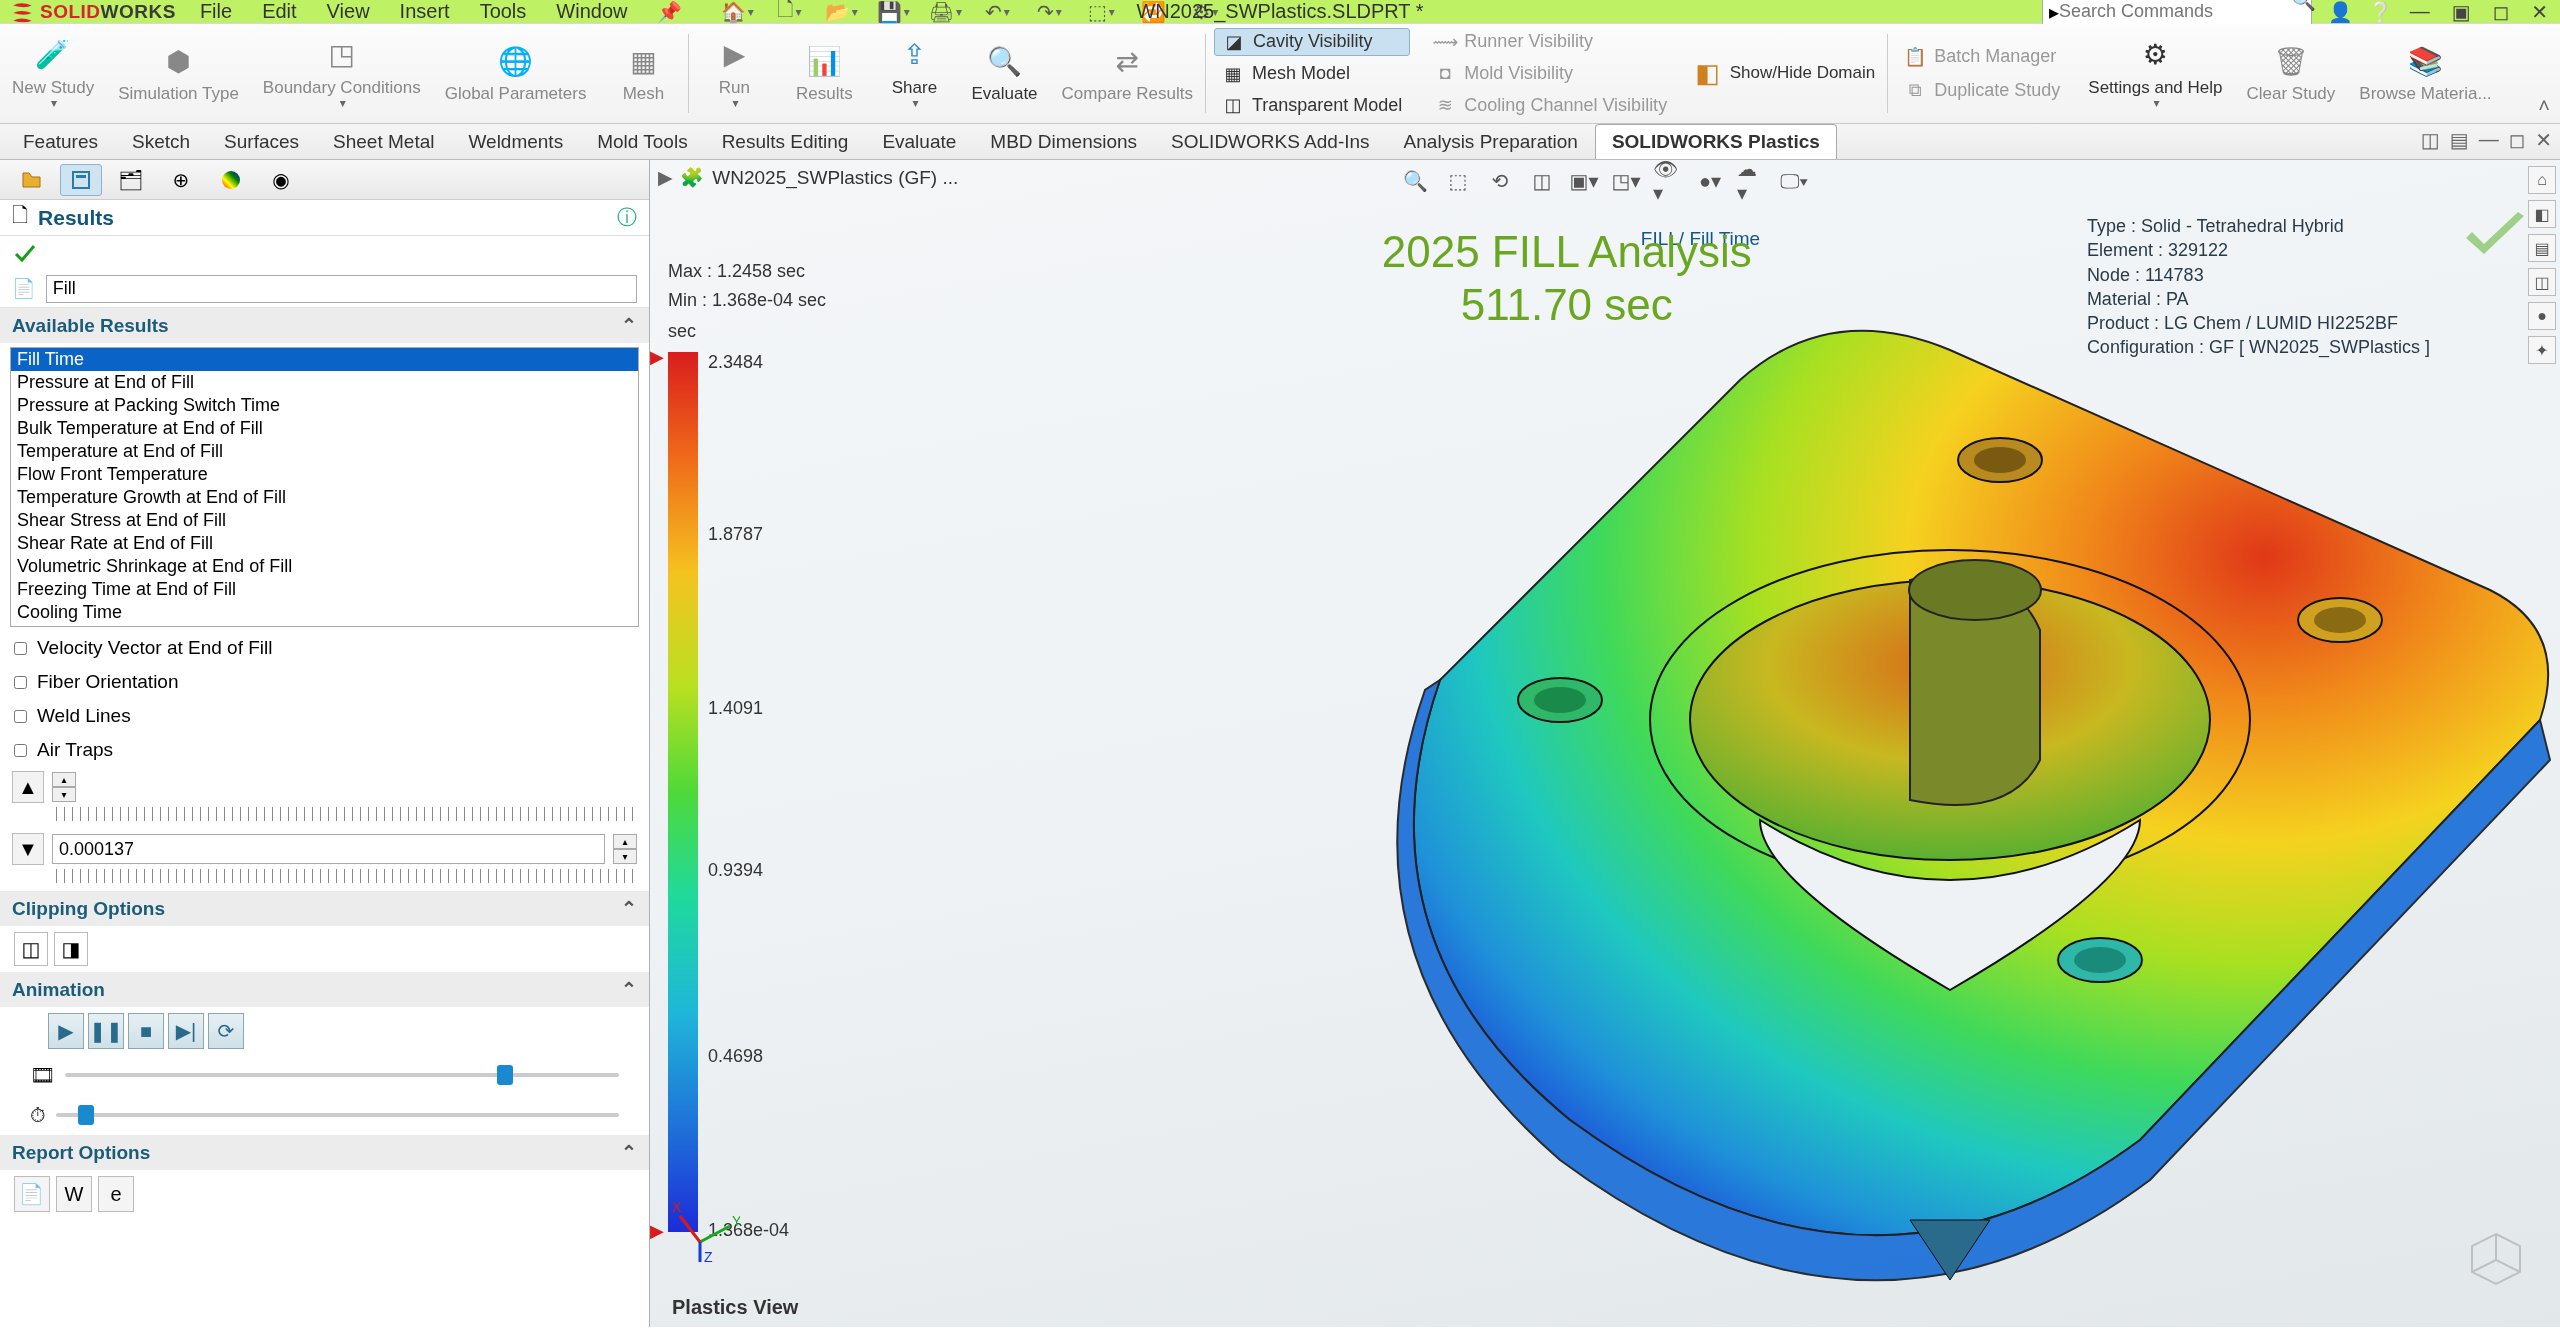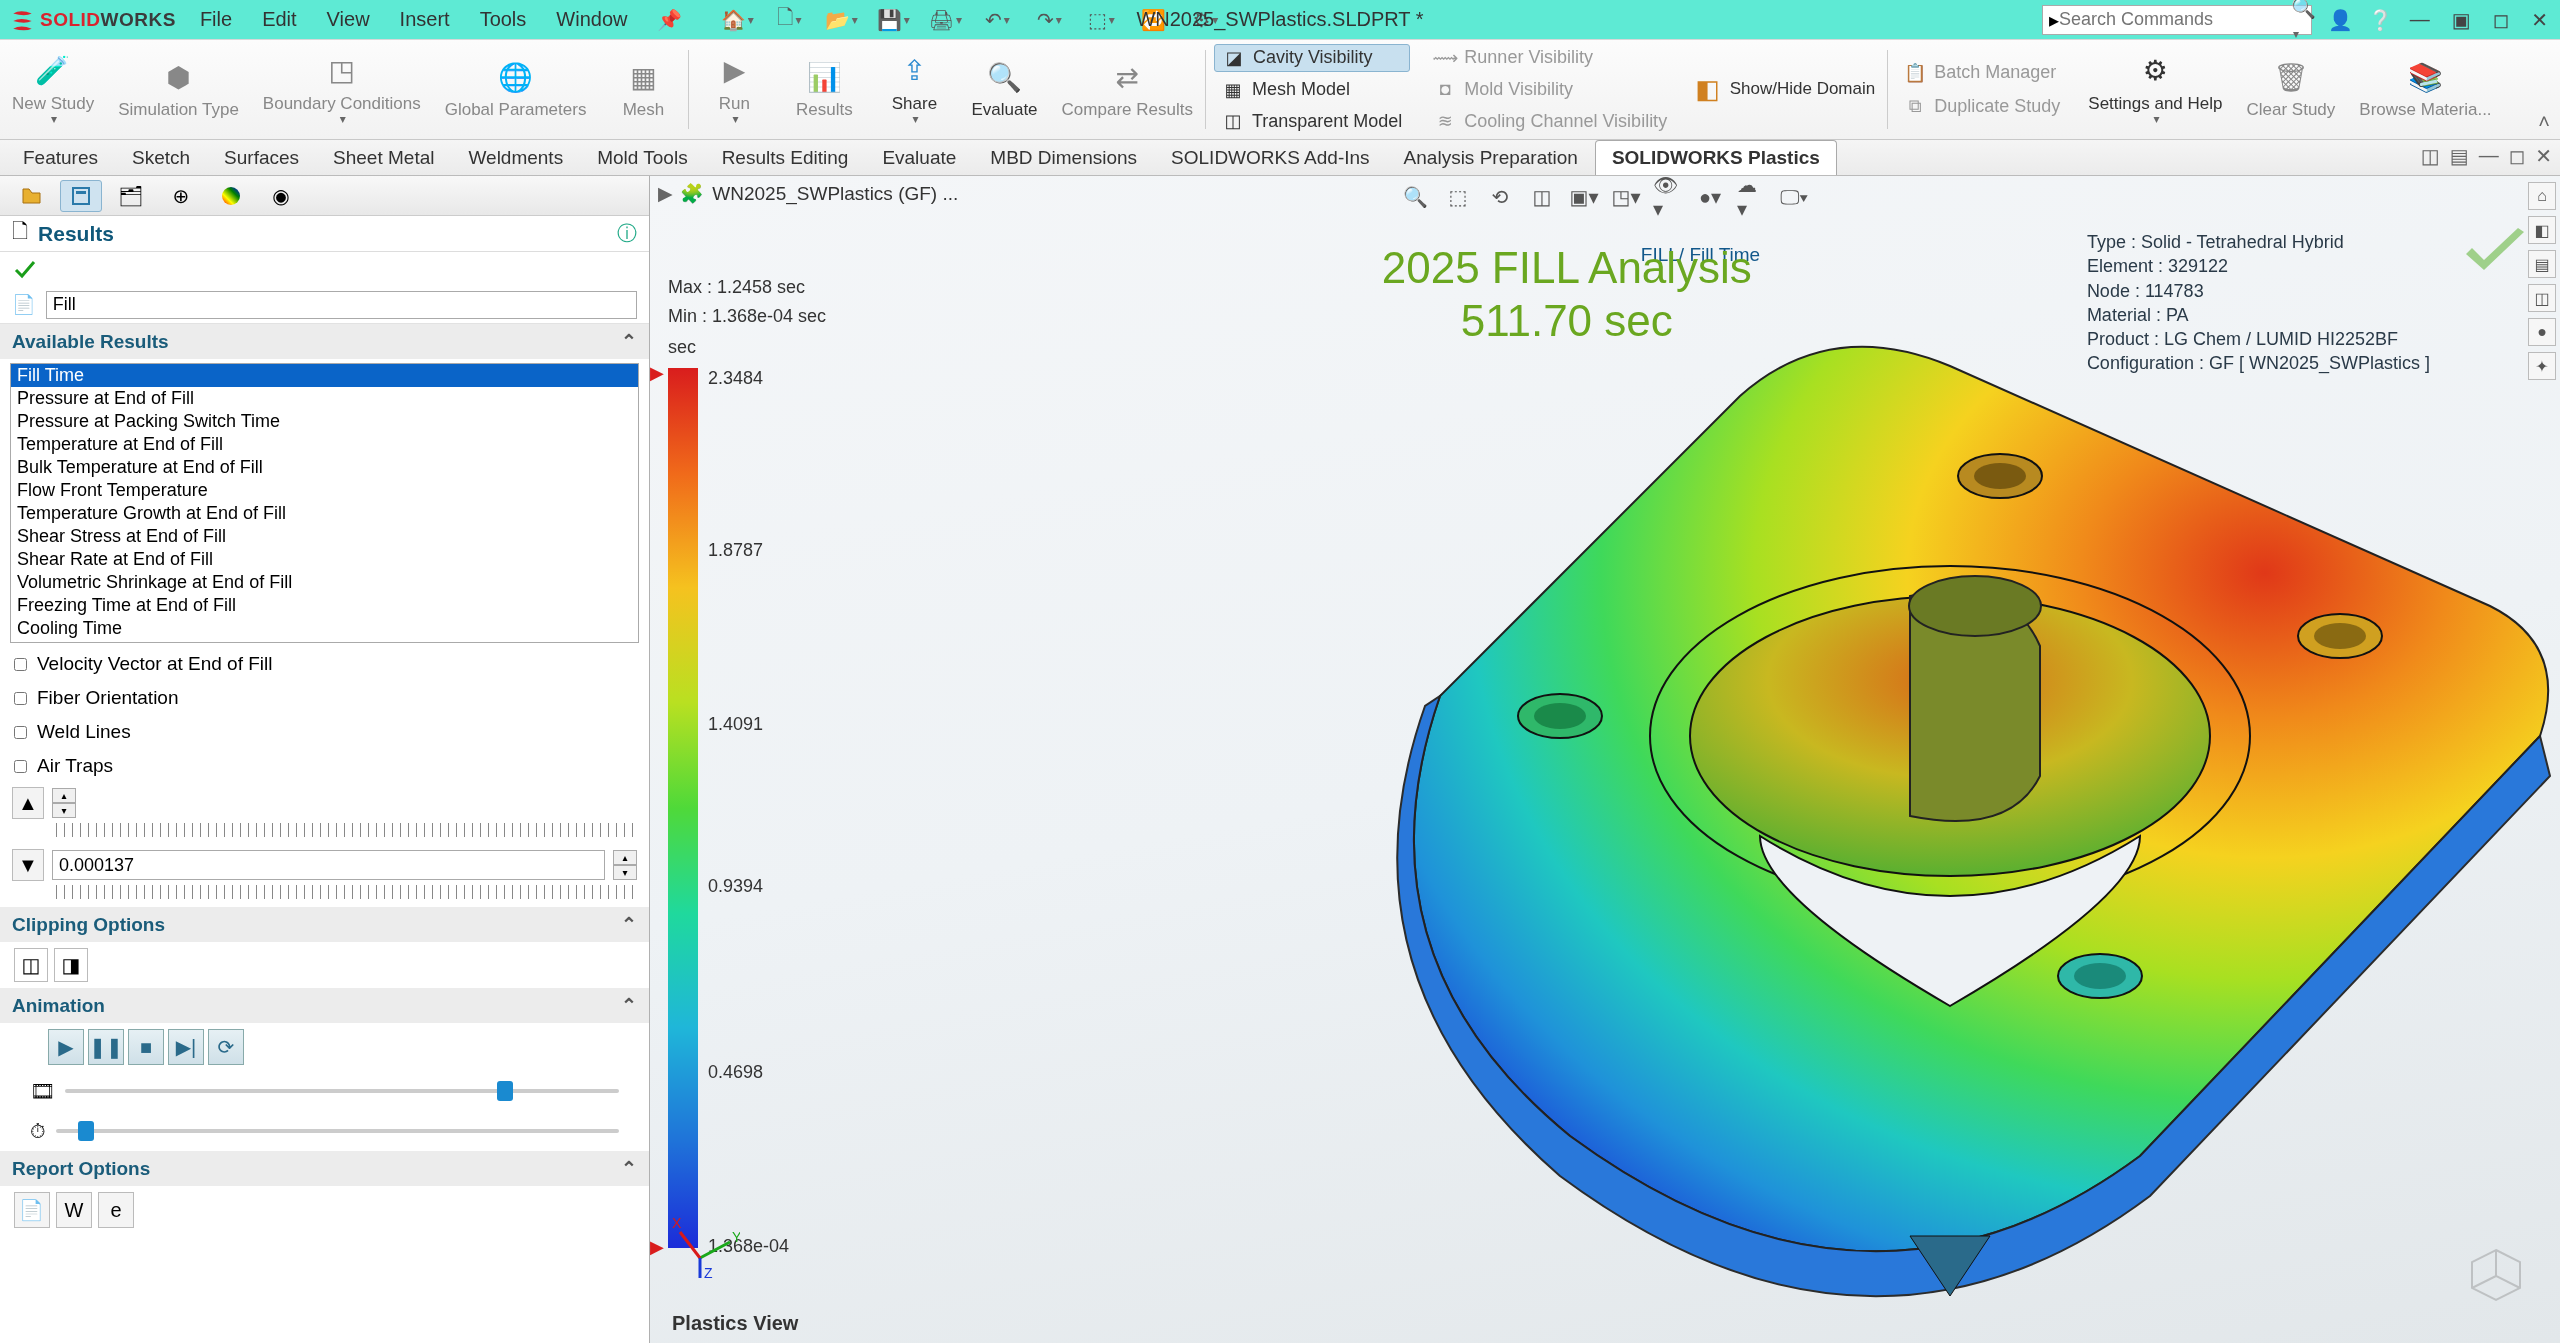--- a/index.html
+++ b/index.html
@@ -1,19 +1,19 @@
 <!DOCTYPE html>
 <html><head>
 <meta charset="utf-8">
 <style>
 * { margin:0; padding:0; box-sizing:border-box; font-family:"Segoe UI",Tahoma,Arial,sans-serif; }
 body { background:#fff; width:2560px; height:1343px; overflow:hidden; font-size:20px; }
 
 
-.titlebar { height:40px; background:#5eead4; display:flex; align-items:center; border-bottom:1px solid #d8d8d8; }
+.titlebar { height:24px; background:#bef264; display:flex; align-items:center; border-bottom:1px solid #d8d8d8; }
 .logo { display:flex; align-items:center; margin:0 14px 0 10px; }
 .logo svg { width:26px; height:26px; }
 .logo-text { font-size:19px; font-weight:600; letter-spacing:0.5px; margin-left:4px; }
 .logo-text .s1{color:#d9232e;} .logo-text .s2{color:#3b3b3b;}
 .menu { display:flex; gap:10px; }
 .menu span { font-size:20px; color:#333; padding:4px 10px; border-radius:3px; cursor:pointer; }
 .tb-icons { display:flex; align-items:center; gap:6px; margin-left:22px; }
 .tb-btn { width:46px; height:34px; display:flex; align-items:center; justify-content:center; color:#555; position:relative; border-radius:3px;}
 .drop-arrow{ font-size:12px; margin-left:2px; color:#666;}
 .doctitle { position:absolute; left:50%; transform:translateX(-50%); font-size:20px; color:#333; }
@@ -326,22 +326,22 @@
       <input type="text" value="Fill" style="">
     </div>
     <div class="l-section">
         <span>Available Results</span>
         <span class="chev">⌃</span>
       </div>
     <div class="res-list" id="res-list">
         <div class="sel">Fill Time</div>
         <div>Pressure at End of Fill</div>
         <div>Pressure at Packing Switch Time</div>
+        <div>Bulk Temperature at End of Fill</div>
         <div>Temperature at End of Fill</div>
-        <div>Bulk Temperature at End of Fill</div>
         <div>Flow Front Temperature</div>
         <div>Temperature Growth at End of Fill</div>
         <div>Shear Stress at End of Fill</div>
         <div>Shear Rate at End of Fill</div>
         <div>Volumetric Shrinkage at End of Fill</div>
         <div>Freezing Time at End of Fill</div>
         <div>Cooling Time</div>
         <div>Temperature at End of Cooling</div>
       </div>
 

